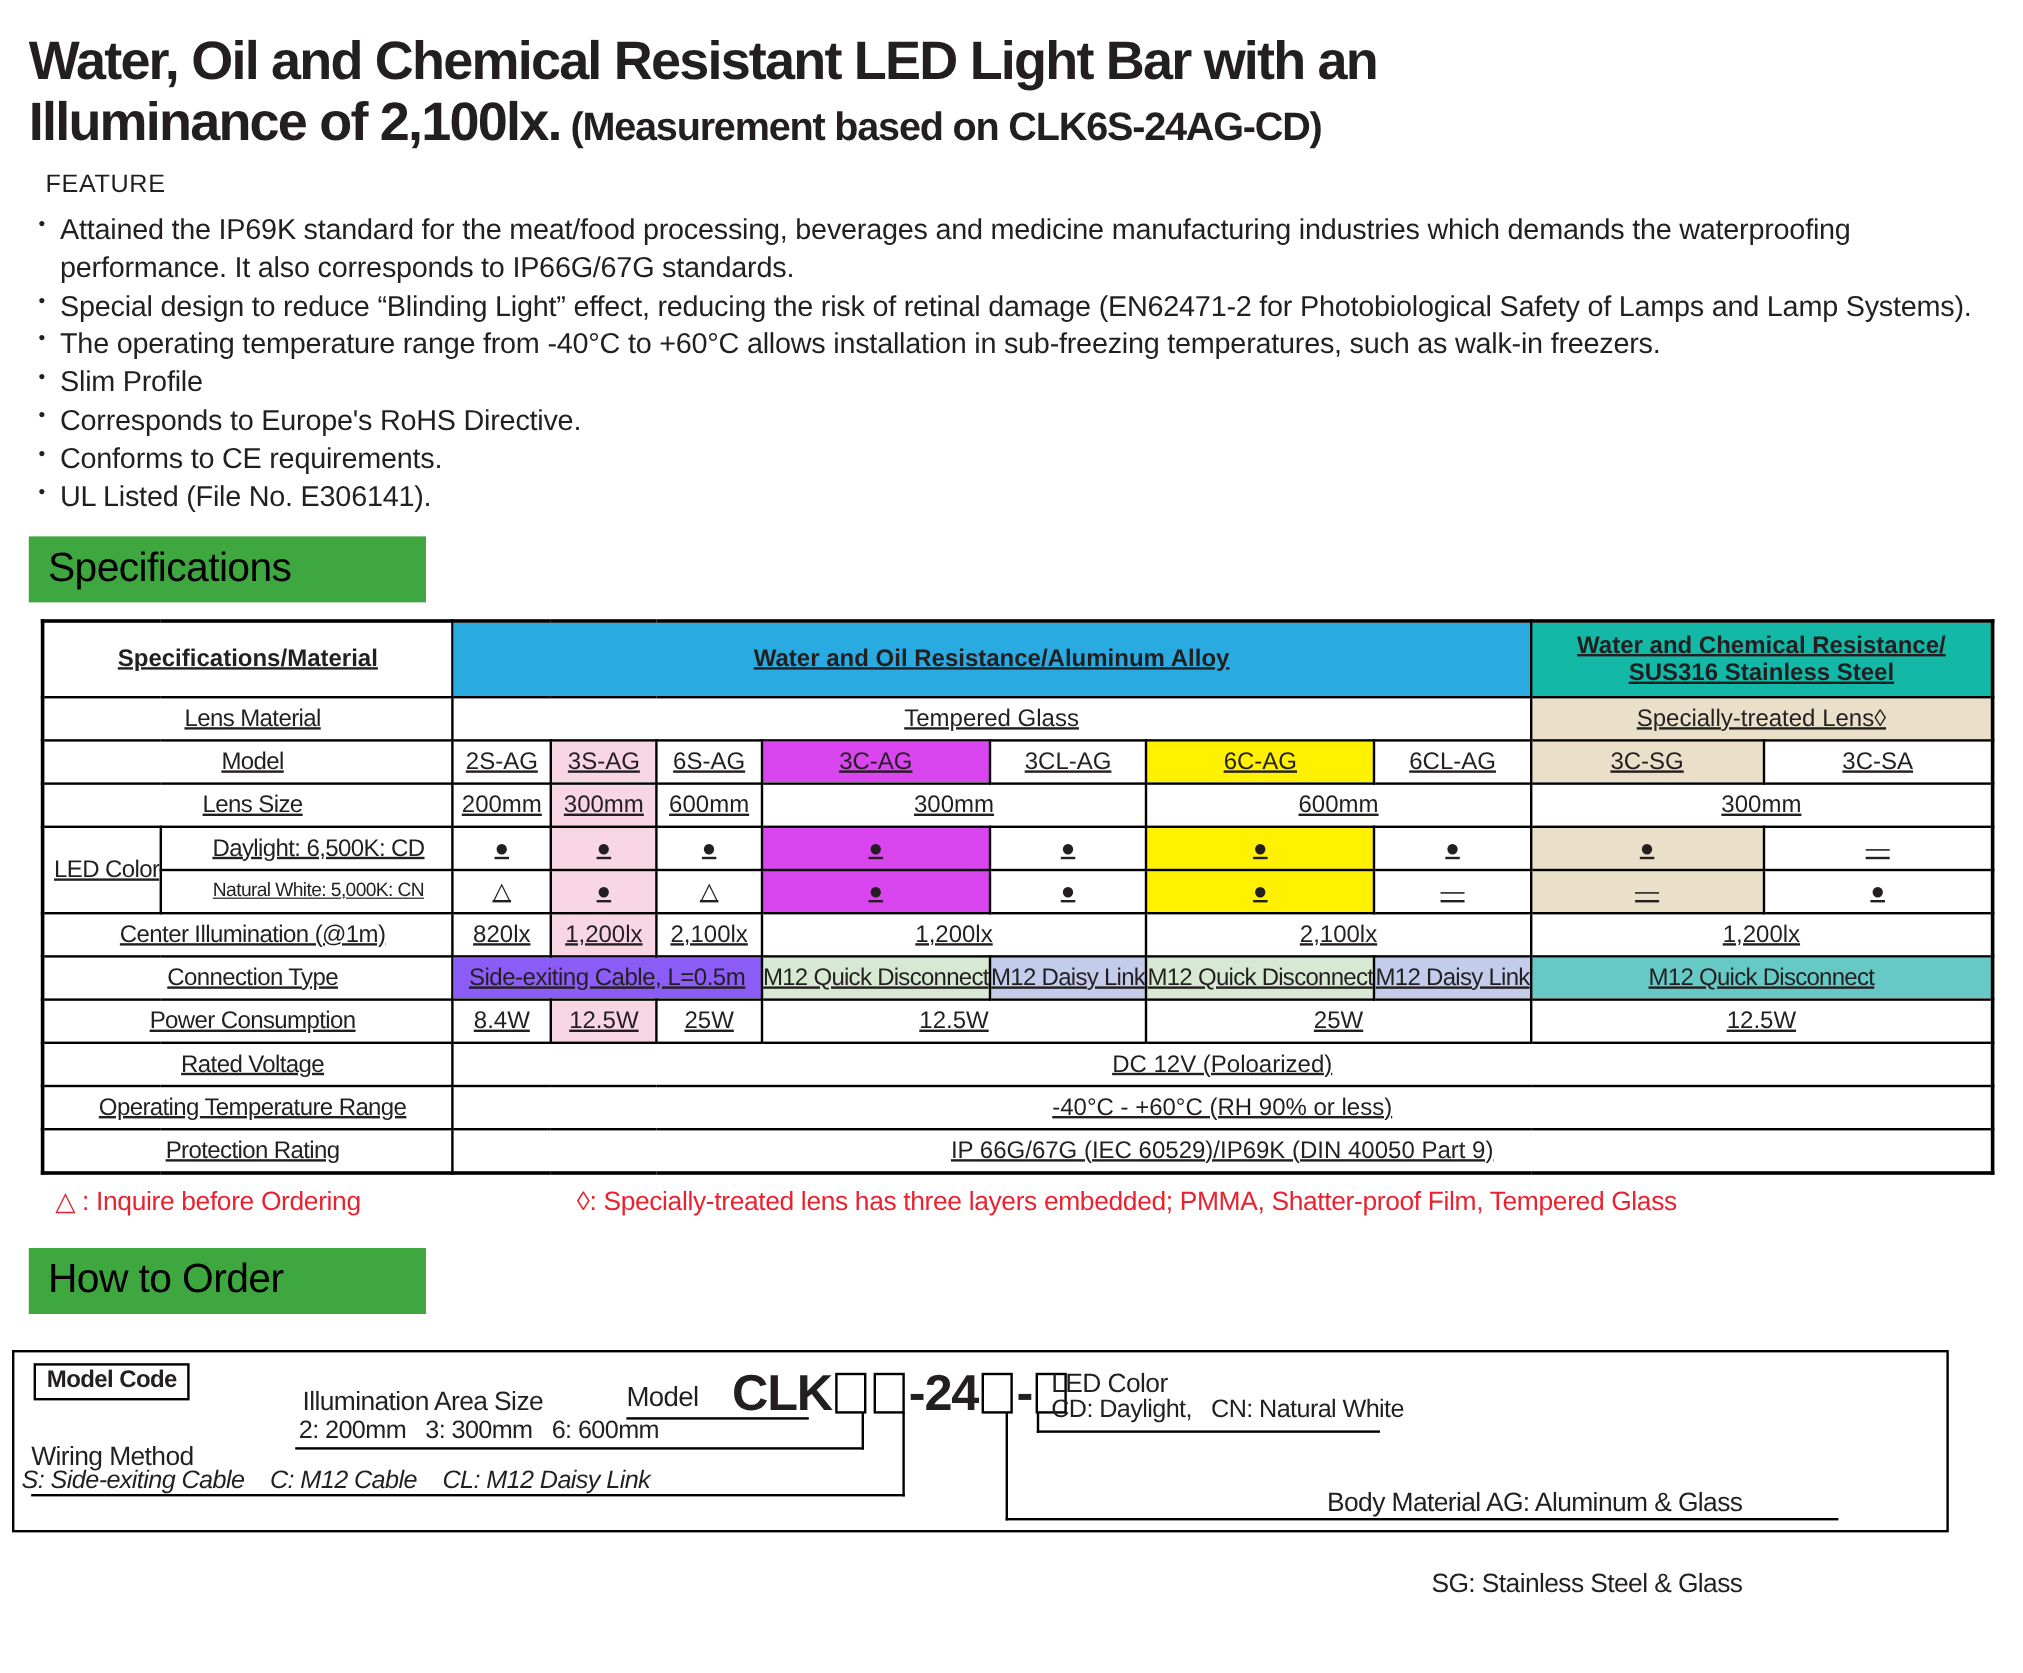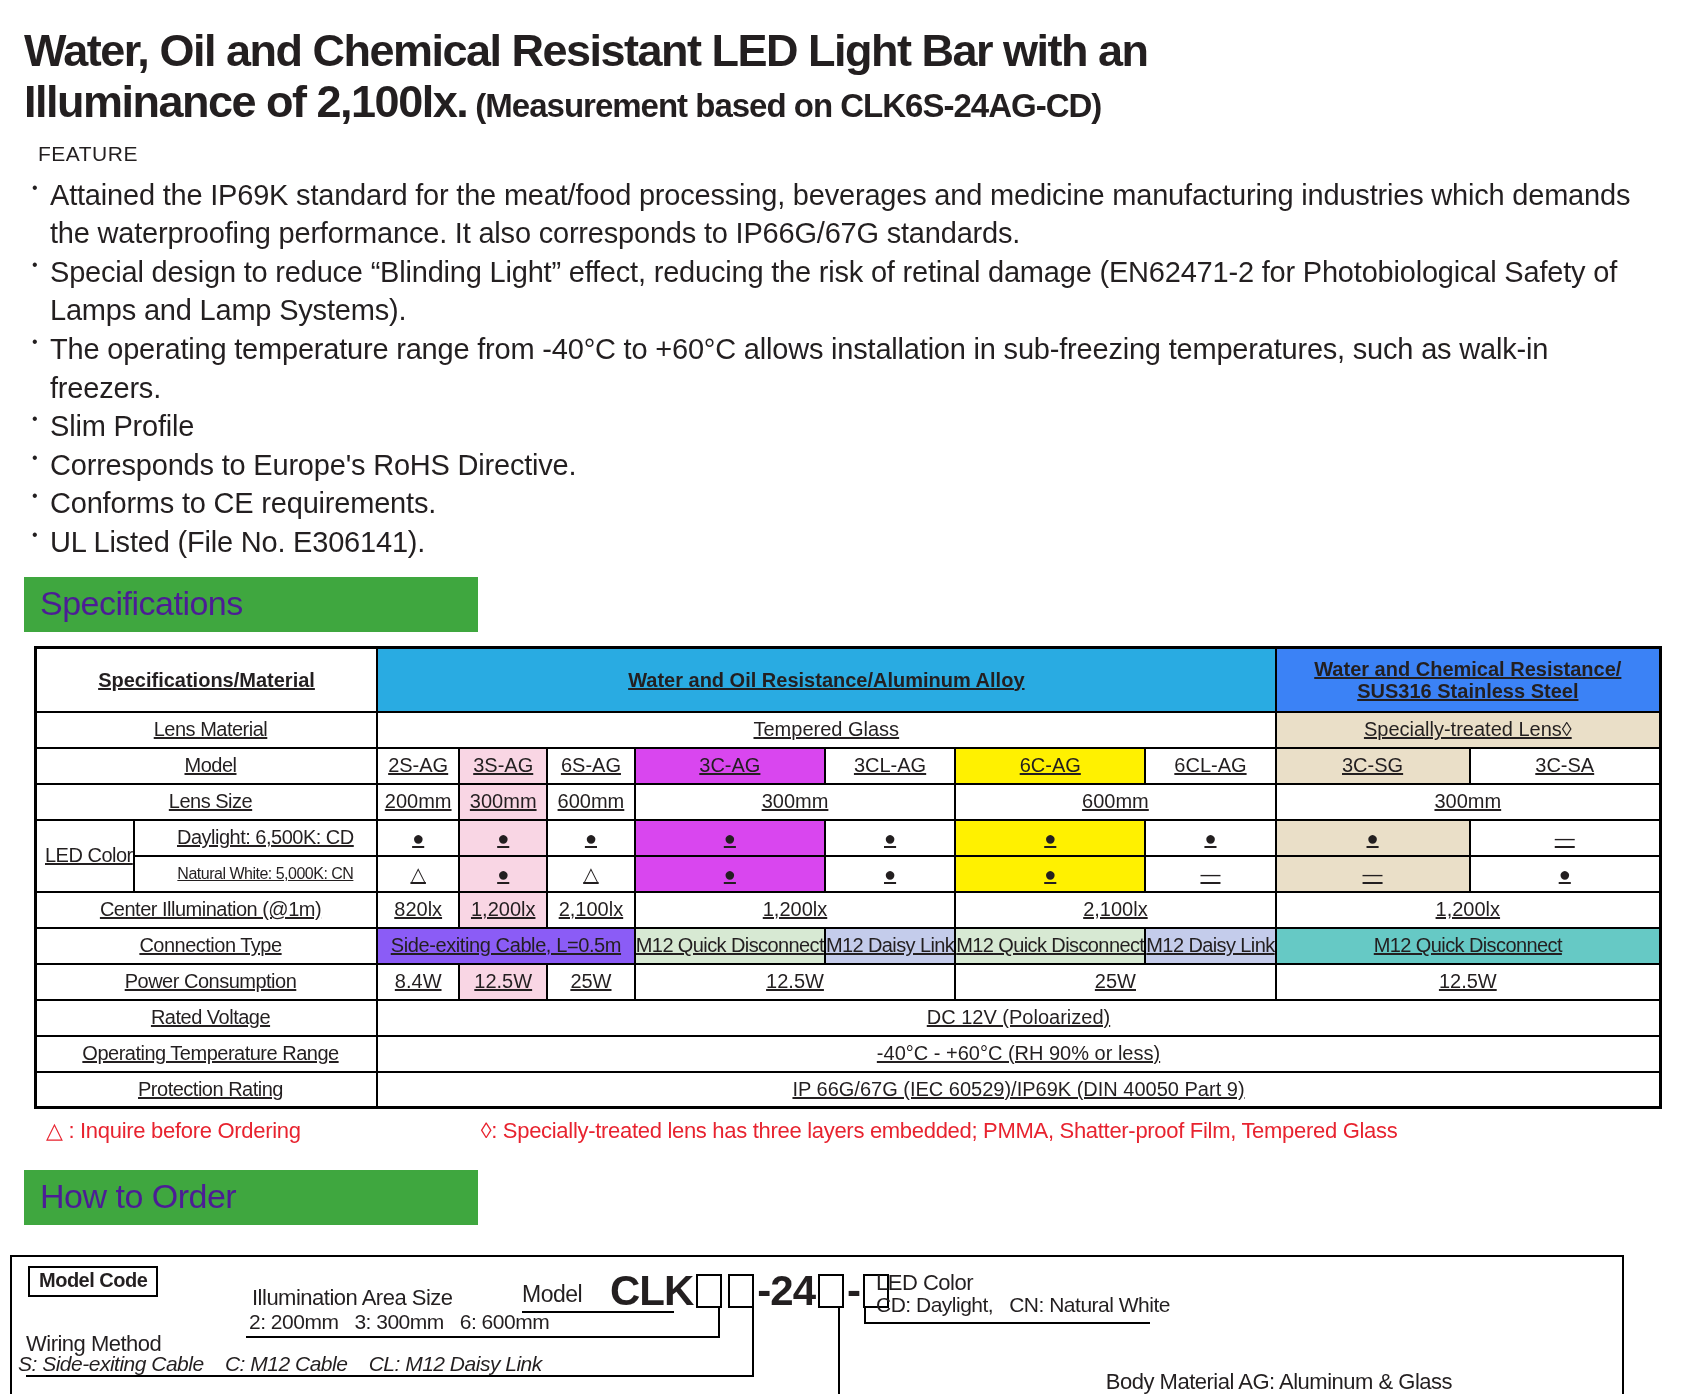--- a/index.html
+++ b/index.html
@@ -12,44 +12,44 @@
   .page { padding:26px 24px 0 24px; }
 
   
   .title { font-weight:700; font-size:45px; line-height:1.13; letter-spacing:-1.5px; color:#231f20; }
   .title .suffix { font-size:33px; letter-spacing:-1px; }
 
   
   .feature-head { font-size:21px; margin:14px 0 10px 14px; letter-spacing:0.5px; }
   ul.features { list-style:none; width:1630px; margin-left:0; }
   ul.features li {
-    position:relative; padding-left:26px; font-size:29px; line-height:1.33; letter-spacing:-0.2px;
+    position:relative; padding-left:26px; font-size:24px; line-height:1.33; letter-spacing:-0.2px;
   }
   ul.features li::before { content:"•"; position:absolute; left:8px; top:1px; font-size:16px; }
 
   
   .banner {
-    width:454px; height:55px; background:#3FA73F; color:#4c1d95;
+    width:331px; height:55px; background:#3FA73F; color:#000000;
     font-size:34px; line-height:53px; padding-left:16px; letter-spacing:-0.5px;
     margin-top:16px;
   }
 
   
   table.spec {
     border-collapse:collapse; table-layout:fixed; margin:14px 0 0 10px;
     border:3px solid #000;
     text-decoration:underline;
   }
   table.spec td {
     border:2px solid #000; text-align:center; vertical-align:middle;
     height:36px; font-size:20px; overflow:hidden; white-space:nowrap;
   }
   td.corner { font-size:25px; font-weight:700; border-bottom:3px solid #000; }
   td.hdr-blue { background:#29ABE2; font-size:25px; font-weight:700; border-bottom:3px solid #000; }
-  td.hdr-teal { background:#3b82f6; font-size:21px; font-weight:700; line-height:1.12; border-bottom:3px solid #000; white-space:normal; }
+  td.hdr-teal { background:#14b8a6; font-size:21px; font-weight:700; line-height:1.12; border-bottom:3px solid #000; white-space:normal; }
   td.label { text-align:left; padding-left:8px; font-size:22px; letter-spacing:-0.5px; border-right:3px solid #000; white-space:nowrap; }
   td.label-led { text-align:left; padding-left:8px; font-size:22px; letter-spacing:-0.5px; white-space:normal; line-height:1.15; }
   td.sublabel { text-align:left; padding-left:20px; font-size:20px; letter-spacing:-0.5px; border-right:3px solid #000; }
   td.sublabel.small { font-size:16px; }
   td.modelcell { font-size:21px; }
   td.sizecell { font-size:19px; }
   td.dotcell { font-size:22px; line-height:1; }
   td.condensed { font-size:17px; letter-spacing:-0.6px; }
   td.cableblue { font-size:19px; letter-spacing:-0.4px; }
   .bg-pink  { background:#F9D6E4; }

